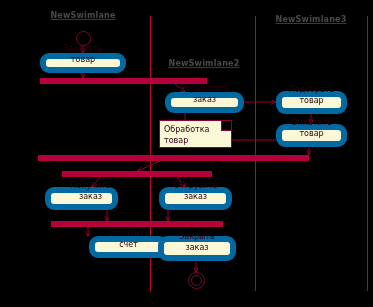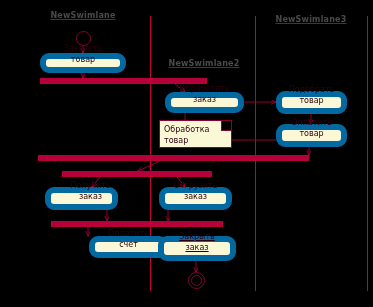--- a/index.html
+++ b/index.html
@@ -213,21 +213,21 @@
       <span>заказ</span>
     </div>
   </div>
 
   <div class="activity" style="left:45px; top:236px; width:79px; height:22px;margin-left:44px;">
     <div>
       <span>Оплатить счет</span>
     </div>
   </div>
 
-  <div class="activity" style="left:158px; top:236px; width:78px; height:25px;text-decoration:underline;">
+  <div class="activity" style="left:158px; top:236px; width:78px; height:25px;">
     <div>
       <span>Закрыть заказ</span>
     </div>
   </div>
 
   <div class="note" style="left:159px; top:120px; width:73px; height:28px;">
     <div class="note-fold"></div>
     <div>Обработка</div>
     <div>товар</div>
   </div>

